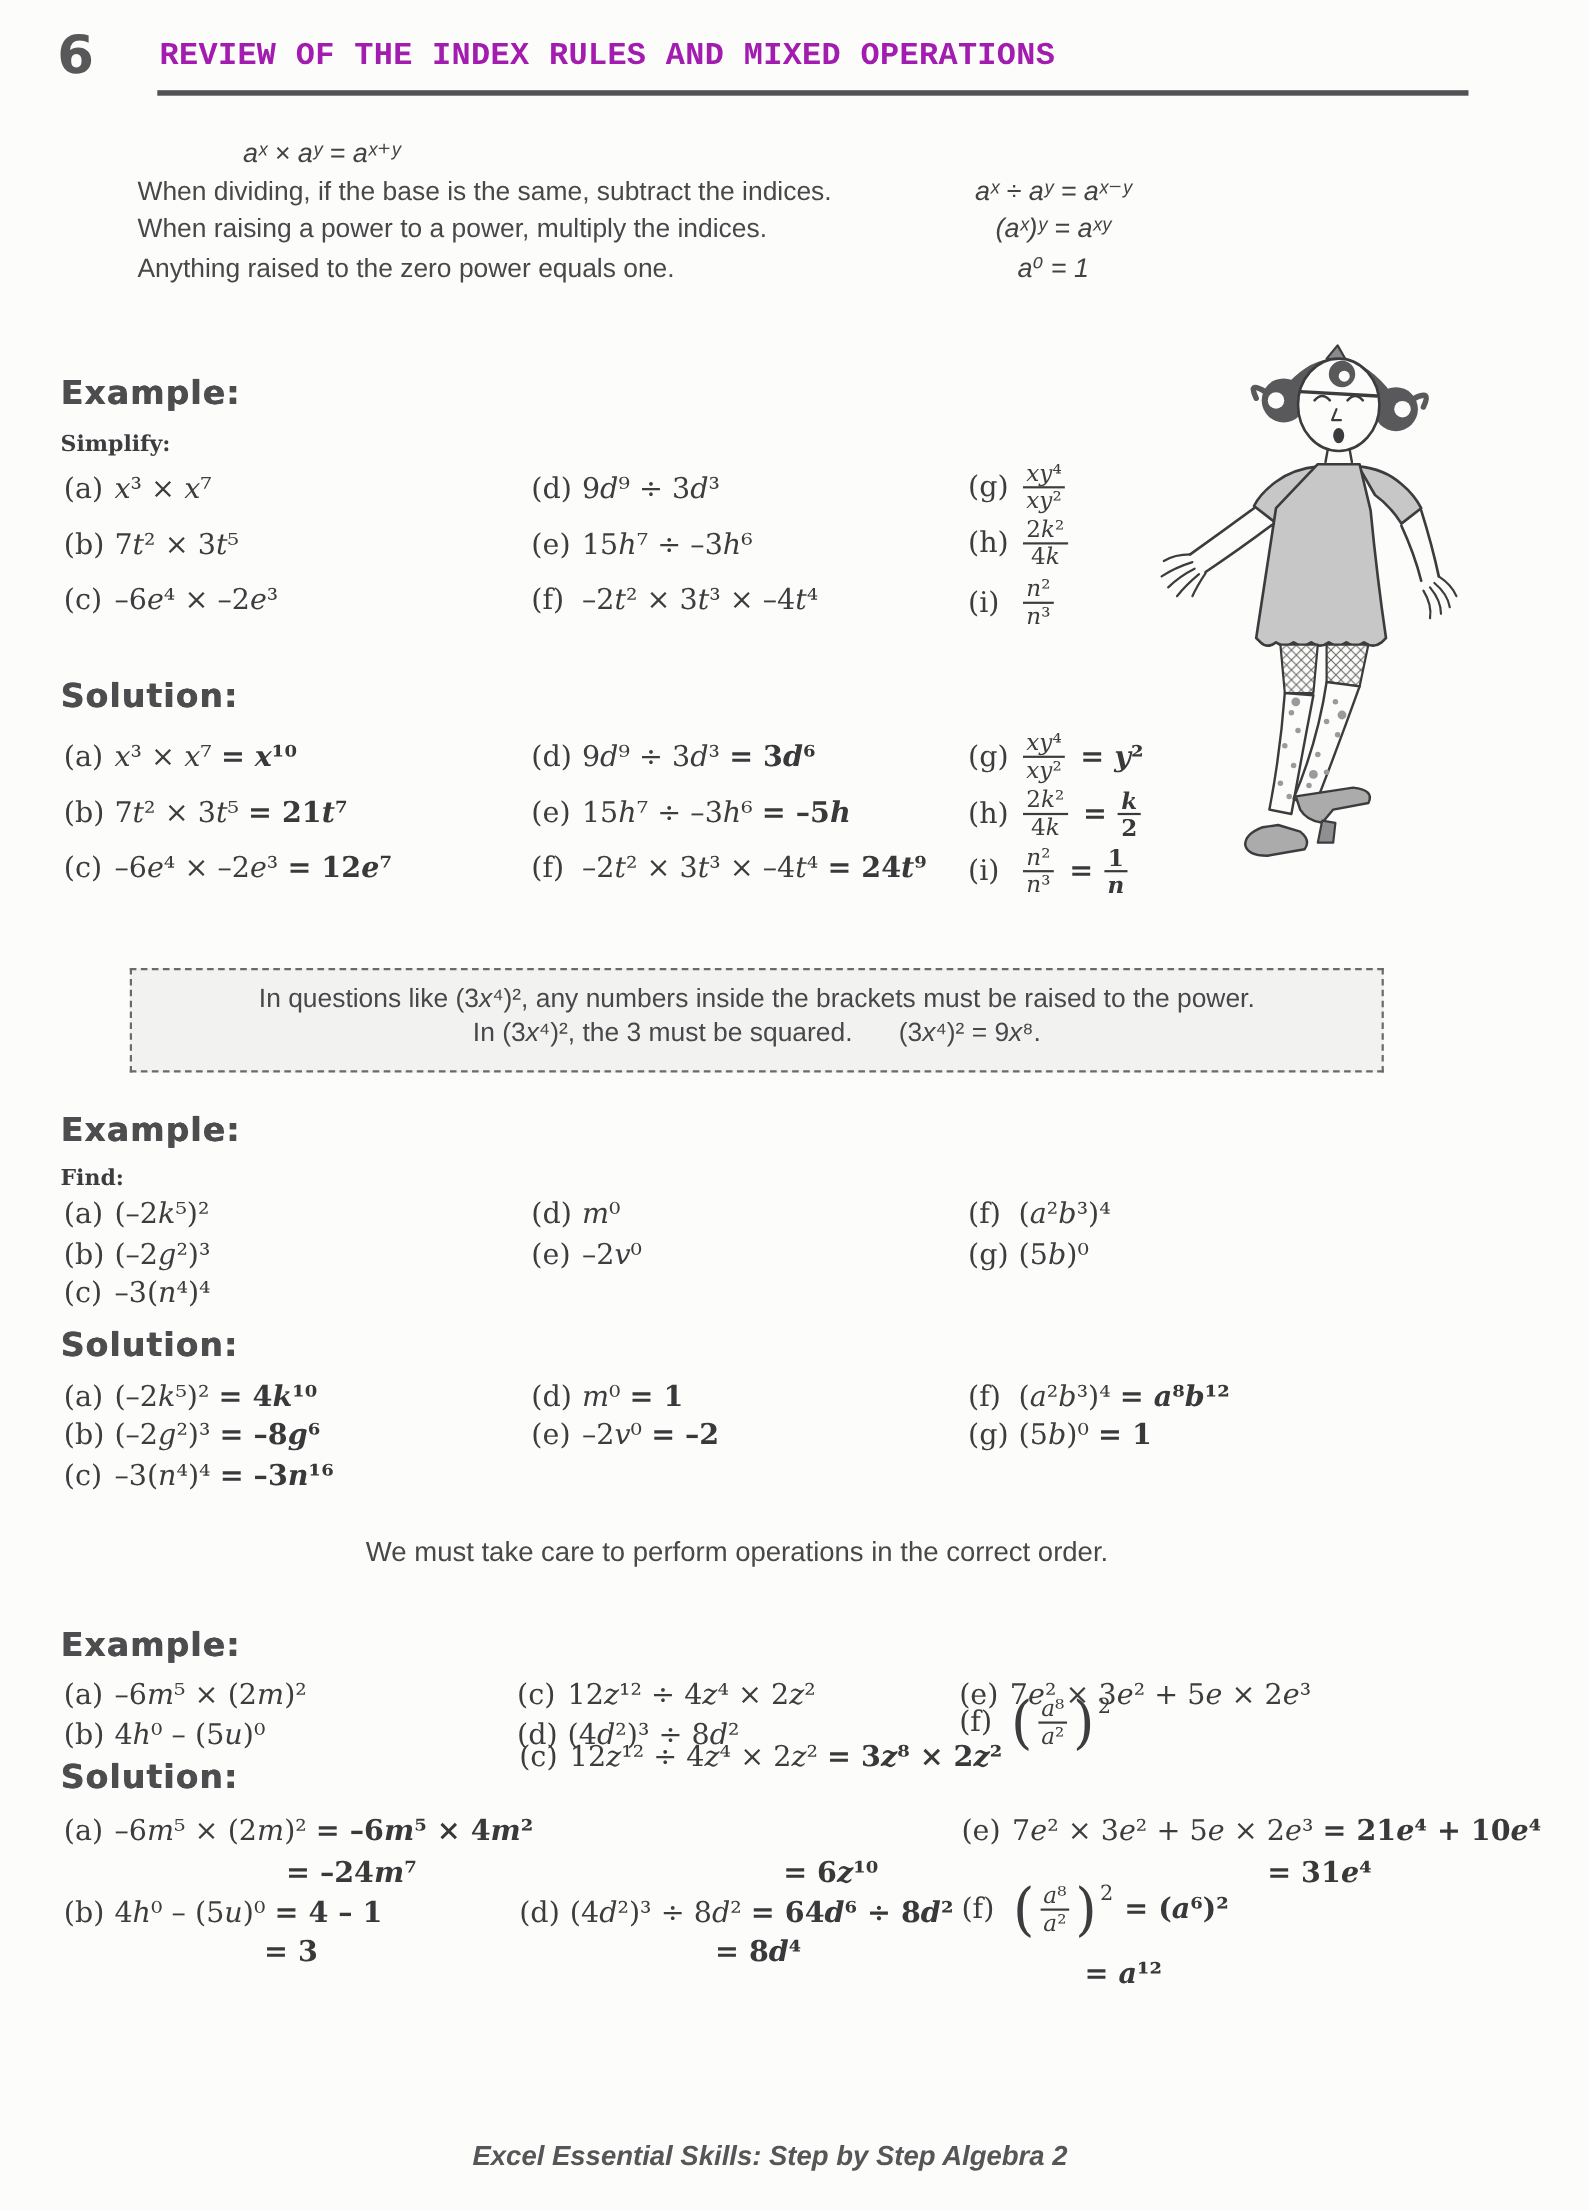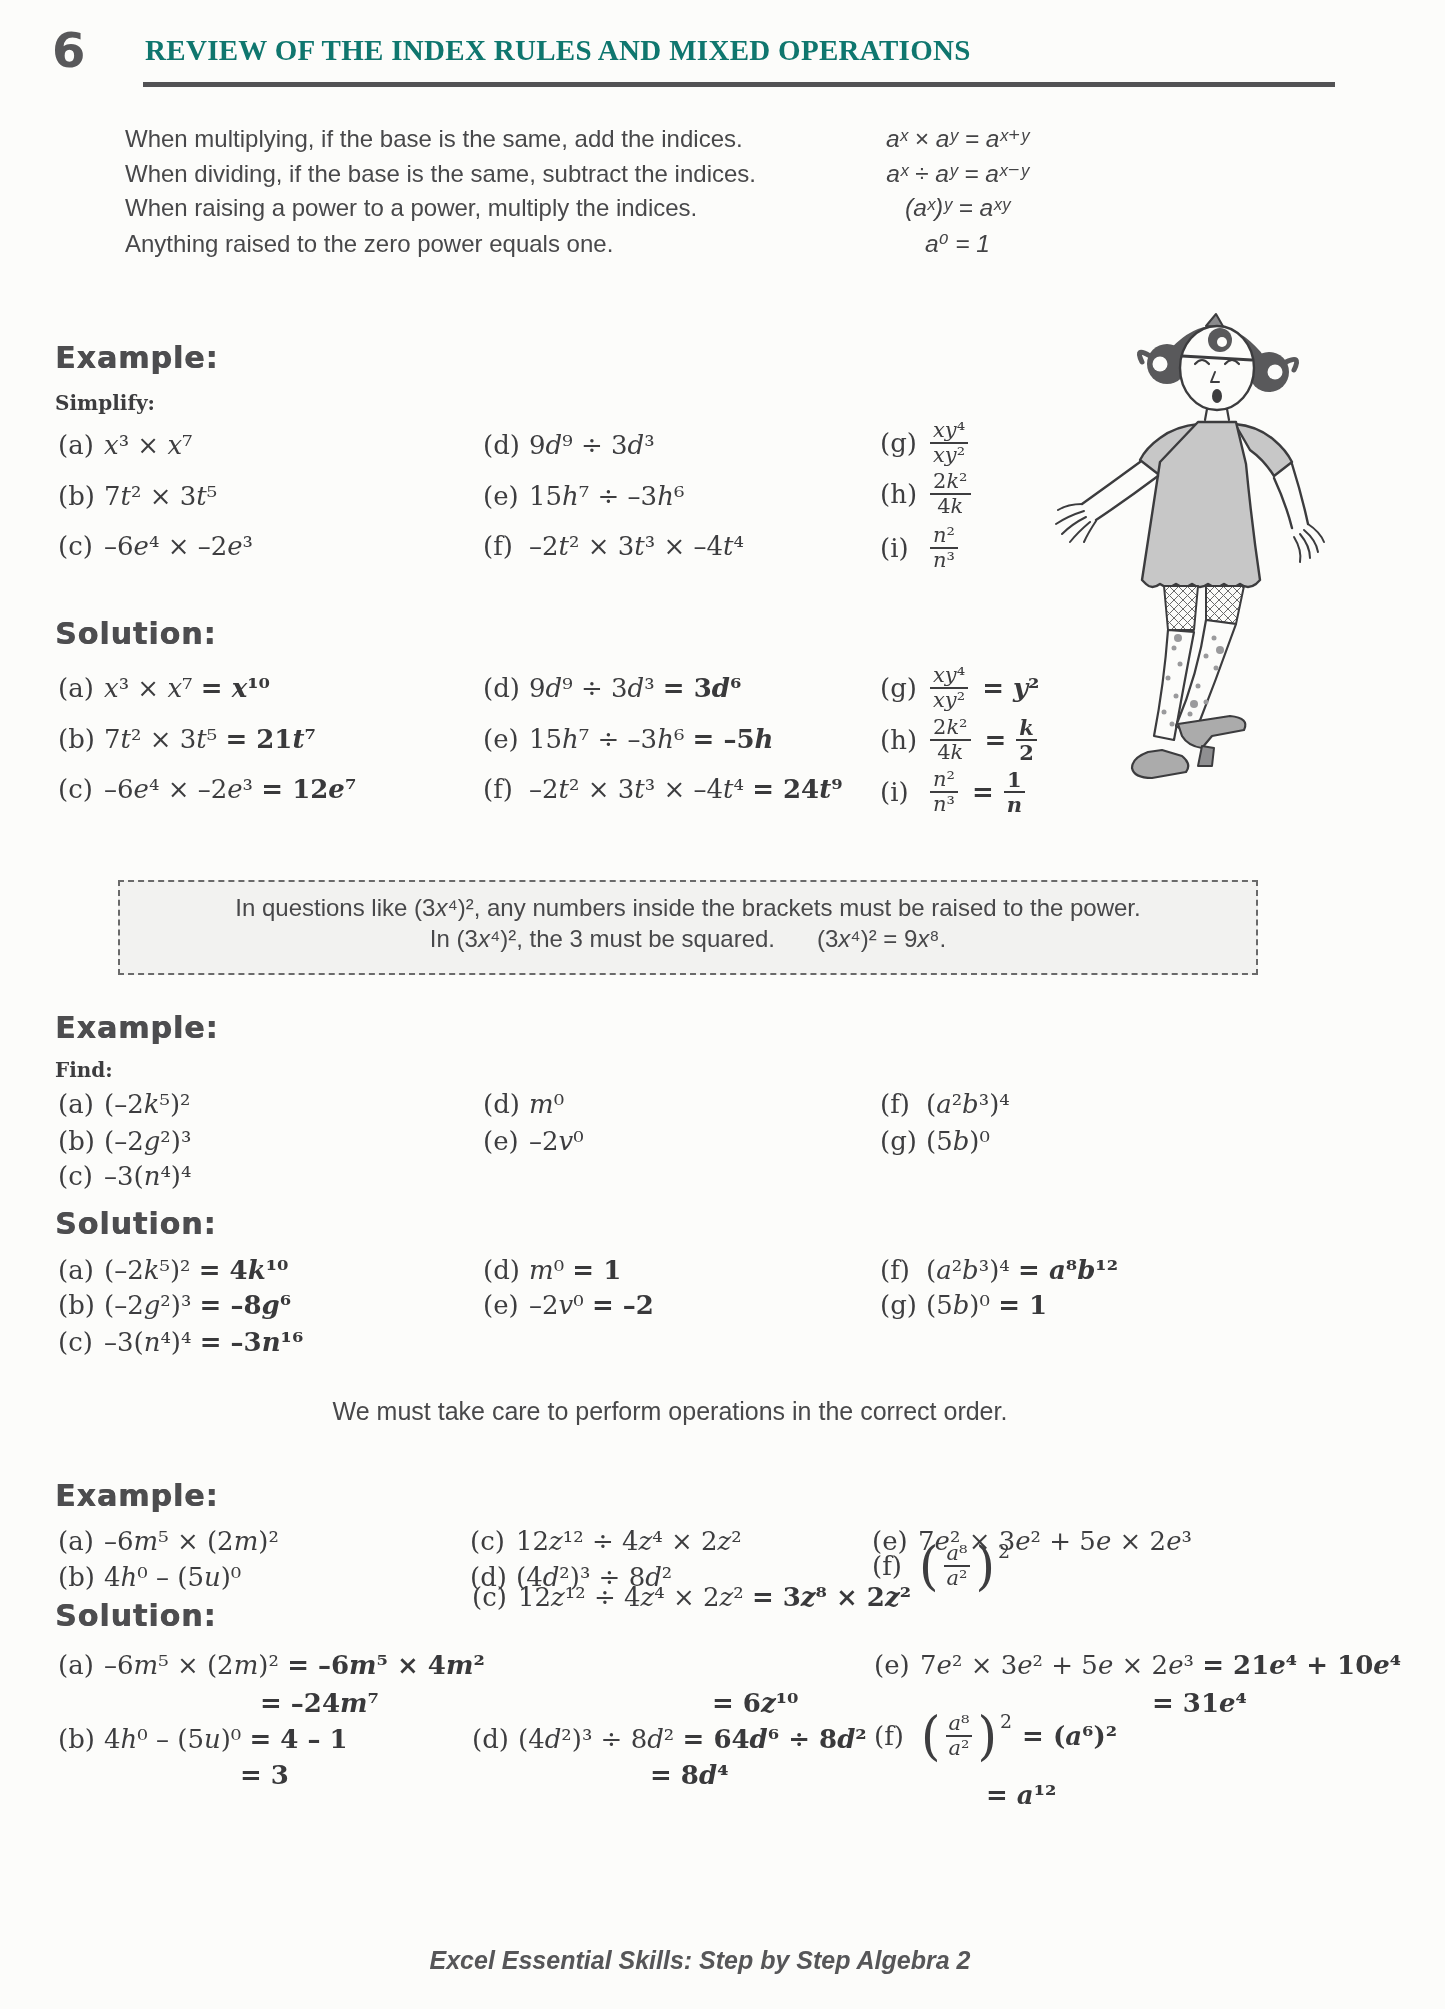--- a/index.html
+++ b/index.html
@@ -1,22 +1,22 @@
 <!DOCTYPE html>
 <html><head>
 <meta charset="utf-8">
 <style>
   html,body{margin:0;padding:0;background:#ffffff;}
   .page{position:relative;width:1445px;height:2009px;background:#fcfcfa;overflow:hidden;
         font-family:"DejaVu Serif","Liberation Serif",serif;color:#3d3d3f;}
   .sans{font-family:"Liberation Sans","DejaVu Sans",sans-serif;}
   .pgnum{position:absolute;left:52px;top:22px;font-family:"DejaVu Sans",sans-serif;
          font-weight:900;font-size:48px;color:#58585a;}
-  .title{position:absolute;left:145px;top:34px;font-family:Liberation Serif, serif;
-         font-weight:bold;font-size:29px;color:#0f766e;letter-spacing:0.3px;}
+  .title{position:absolute;left:145px;top:34px;font-family:Liberation Mono, monospace;
+         font-weight:bold;font-size:29px;color:#a21caf;letter-spacing:0.3px;}
   .title-rule{position:absolute;left:143px;top:82px;width:1192px;height:5px;background:#525254;}
   .introrow{position:absolute;left:125px;width:1000px;display:flex;align-items:baseline;
             font-size:24px;color:#48484a;}
   .introrow .t{flex:1;}
   .introrow .f{width:335px;text-align:center;font-style:italic;font-size:24.5px;color:#434345;}
   .heading{position:absolute;font-family:"DejaVu Sans",sans-serif;font-weight:900;font-size:30px;
            color:#4d4d4f;letter-spacing:1px;text-shadow:0.6px 0 0 currentColor;}
   .prompt{position:absolute;font-weight:bold;font-size:20px;color:#3d3d3f;}
   .row{position:absolute;white-space:nowrap;font-size:26px;color:#3d3d3f;}
   .fr{display:flex;align-items:center;}
@@ -46,21 +46,20 @@
 </head>
 <body>
 
 <div class="page">
 
   <div class="pgnum">6</div>
   <div class="title">REVIEW OF THE INDEX RULES AND MIXED OPERATIONS</div>
   <div class="title-rule"></div>
 
   <div class="introrow sans" style="top:124px">
-    <span class="t">When multiplying, if the base is the same, add the indices.</span>
     <span class="f">aˣ × aʸ = aˣ⁺ʸ</span>
   </div>
   <div class="introrow sans" style="top:159px">
     <span class="t">When dividing, if the base is the same, subtract the indices.</span>
     <span class="f">aˣ ÷ aʸ = aˣ⁻ʸ</span>
   </div>
   <div class="introrow sans" style="top:194px">
     <span class="t">When raising a power to a power, multiply the indices.</span>
     <span class="f">(aˣ)ʸ = aˣʸ</span>
   </div>

